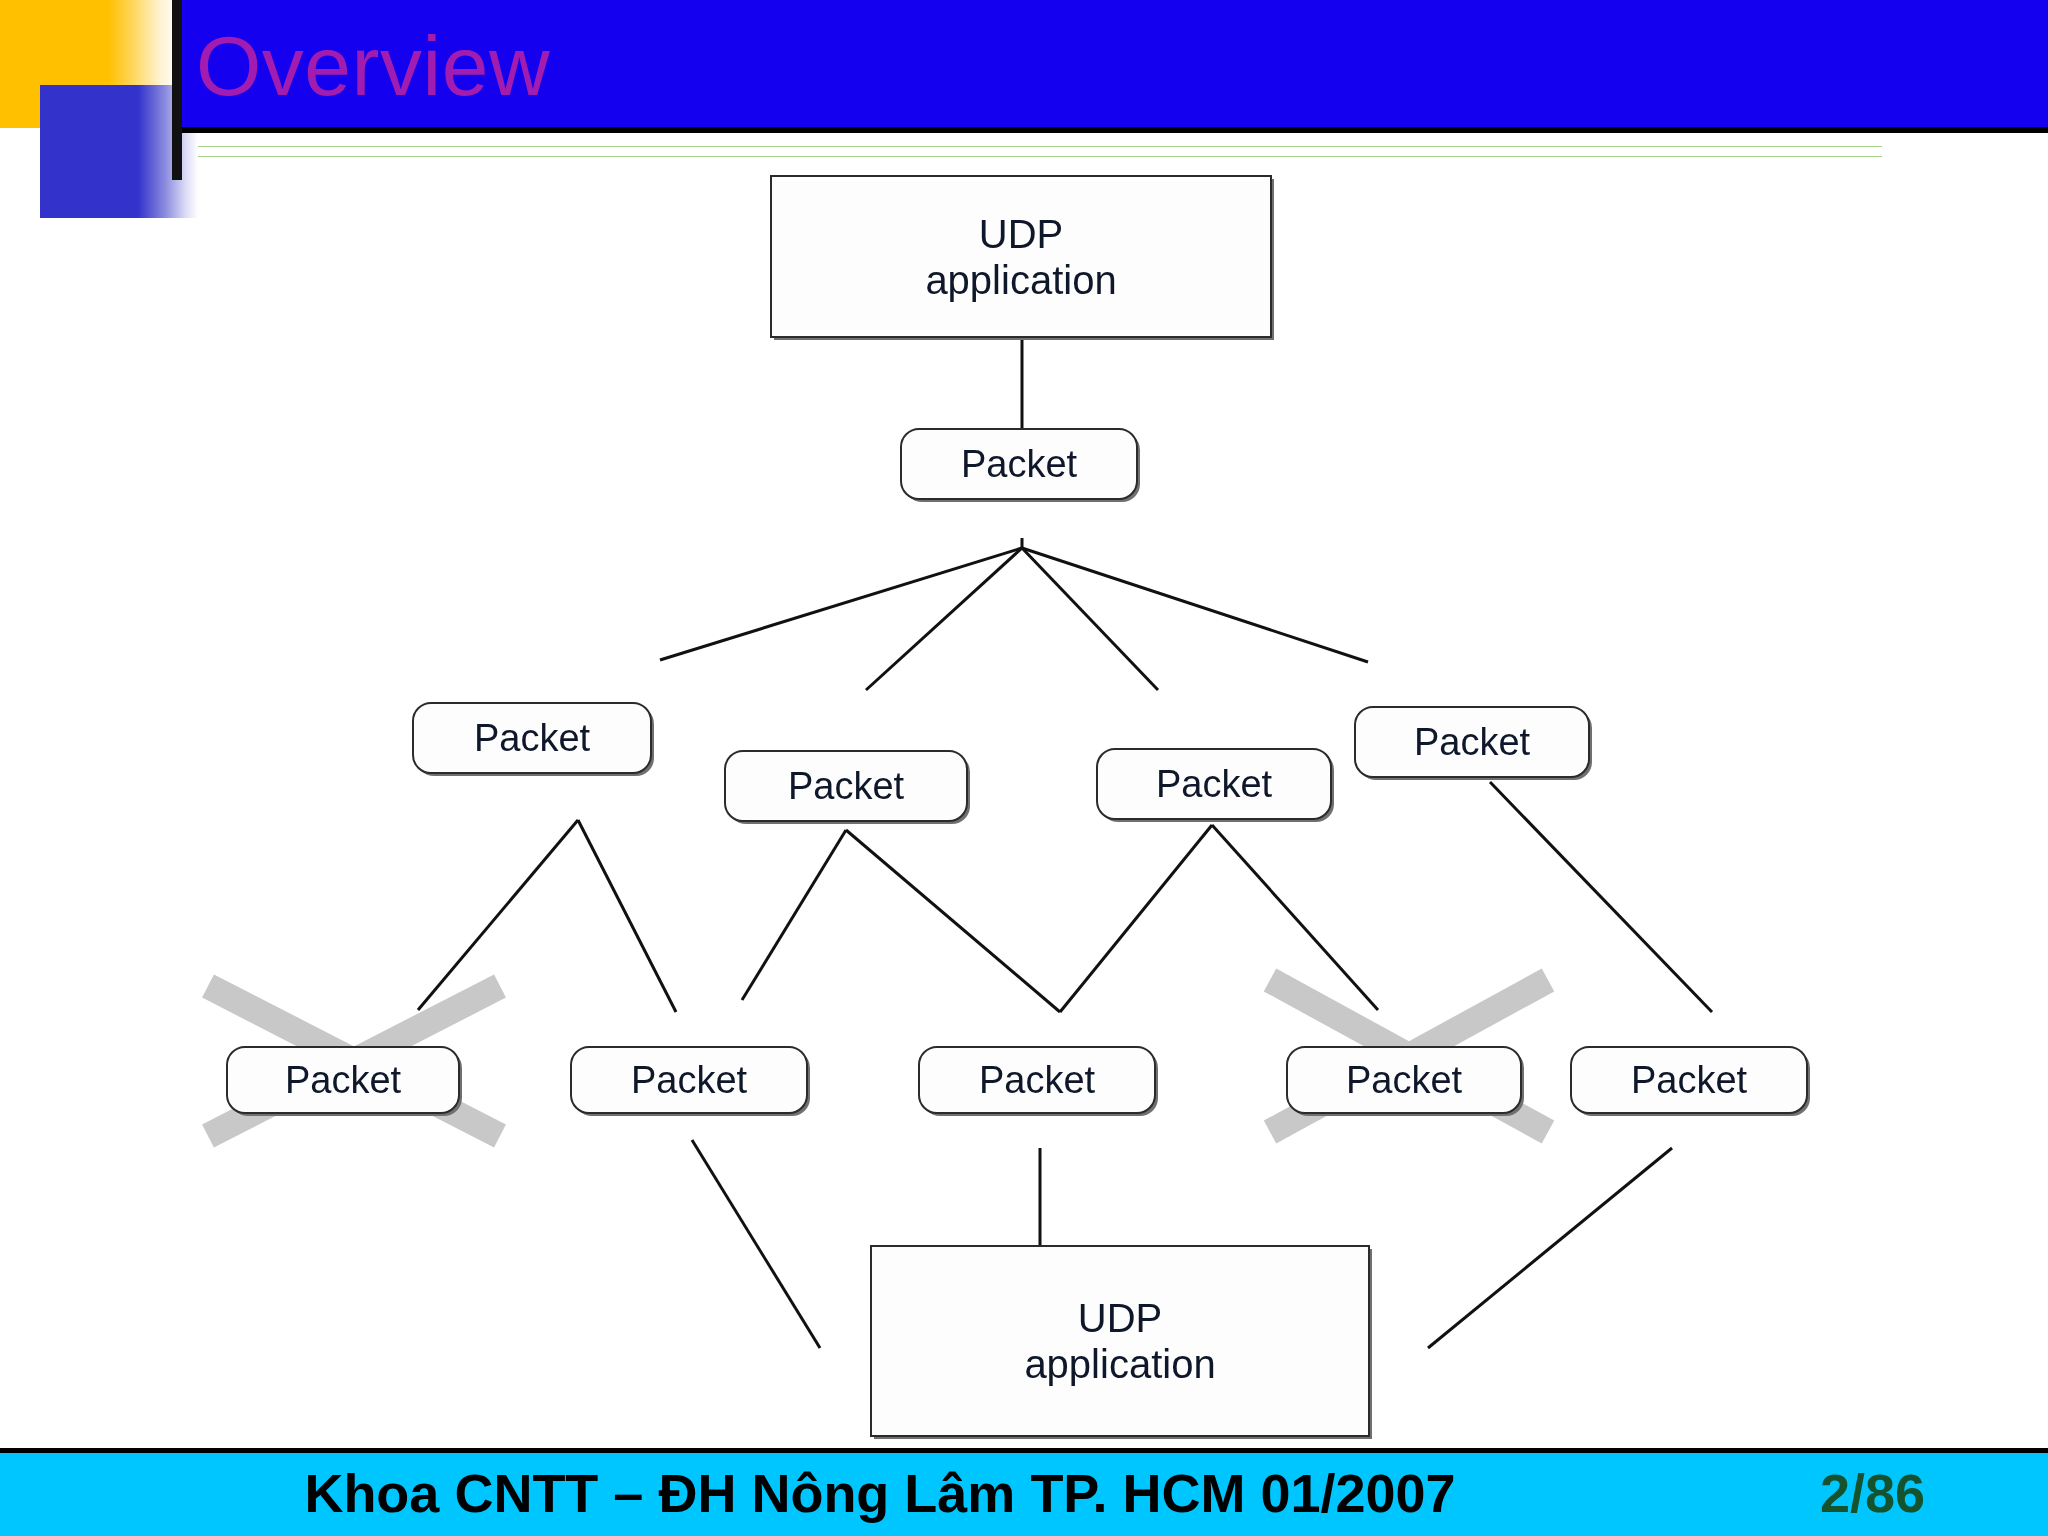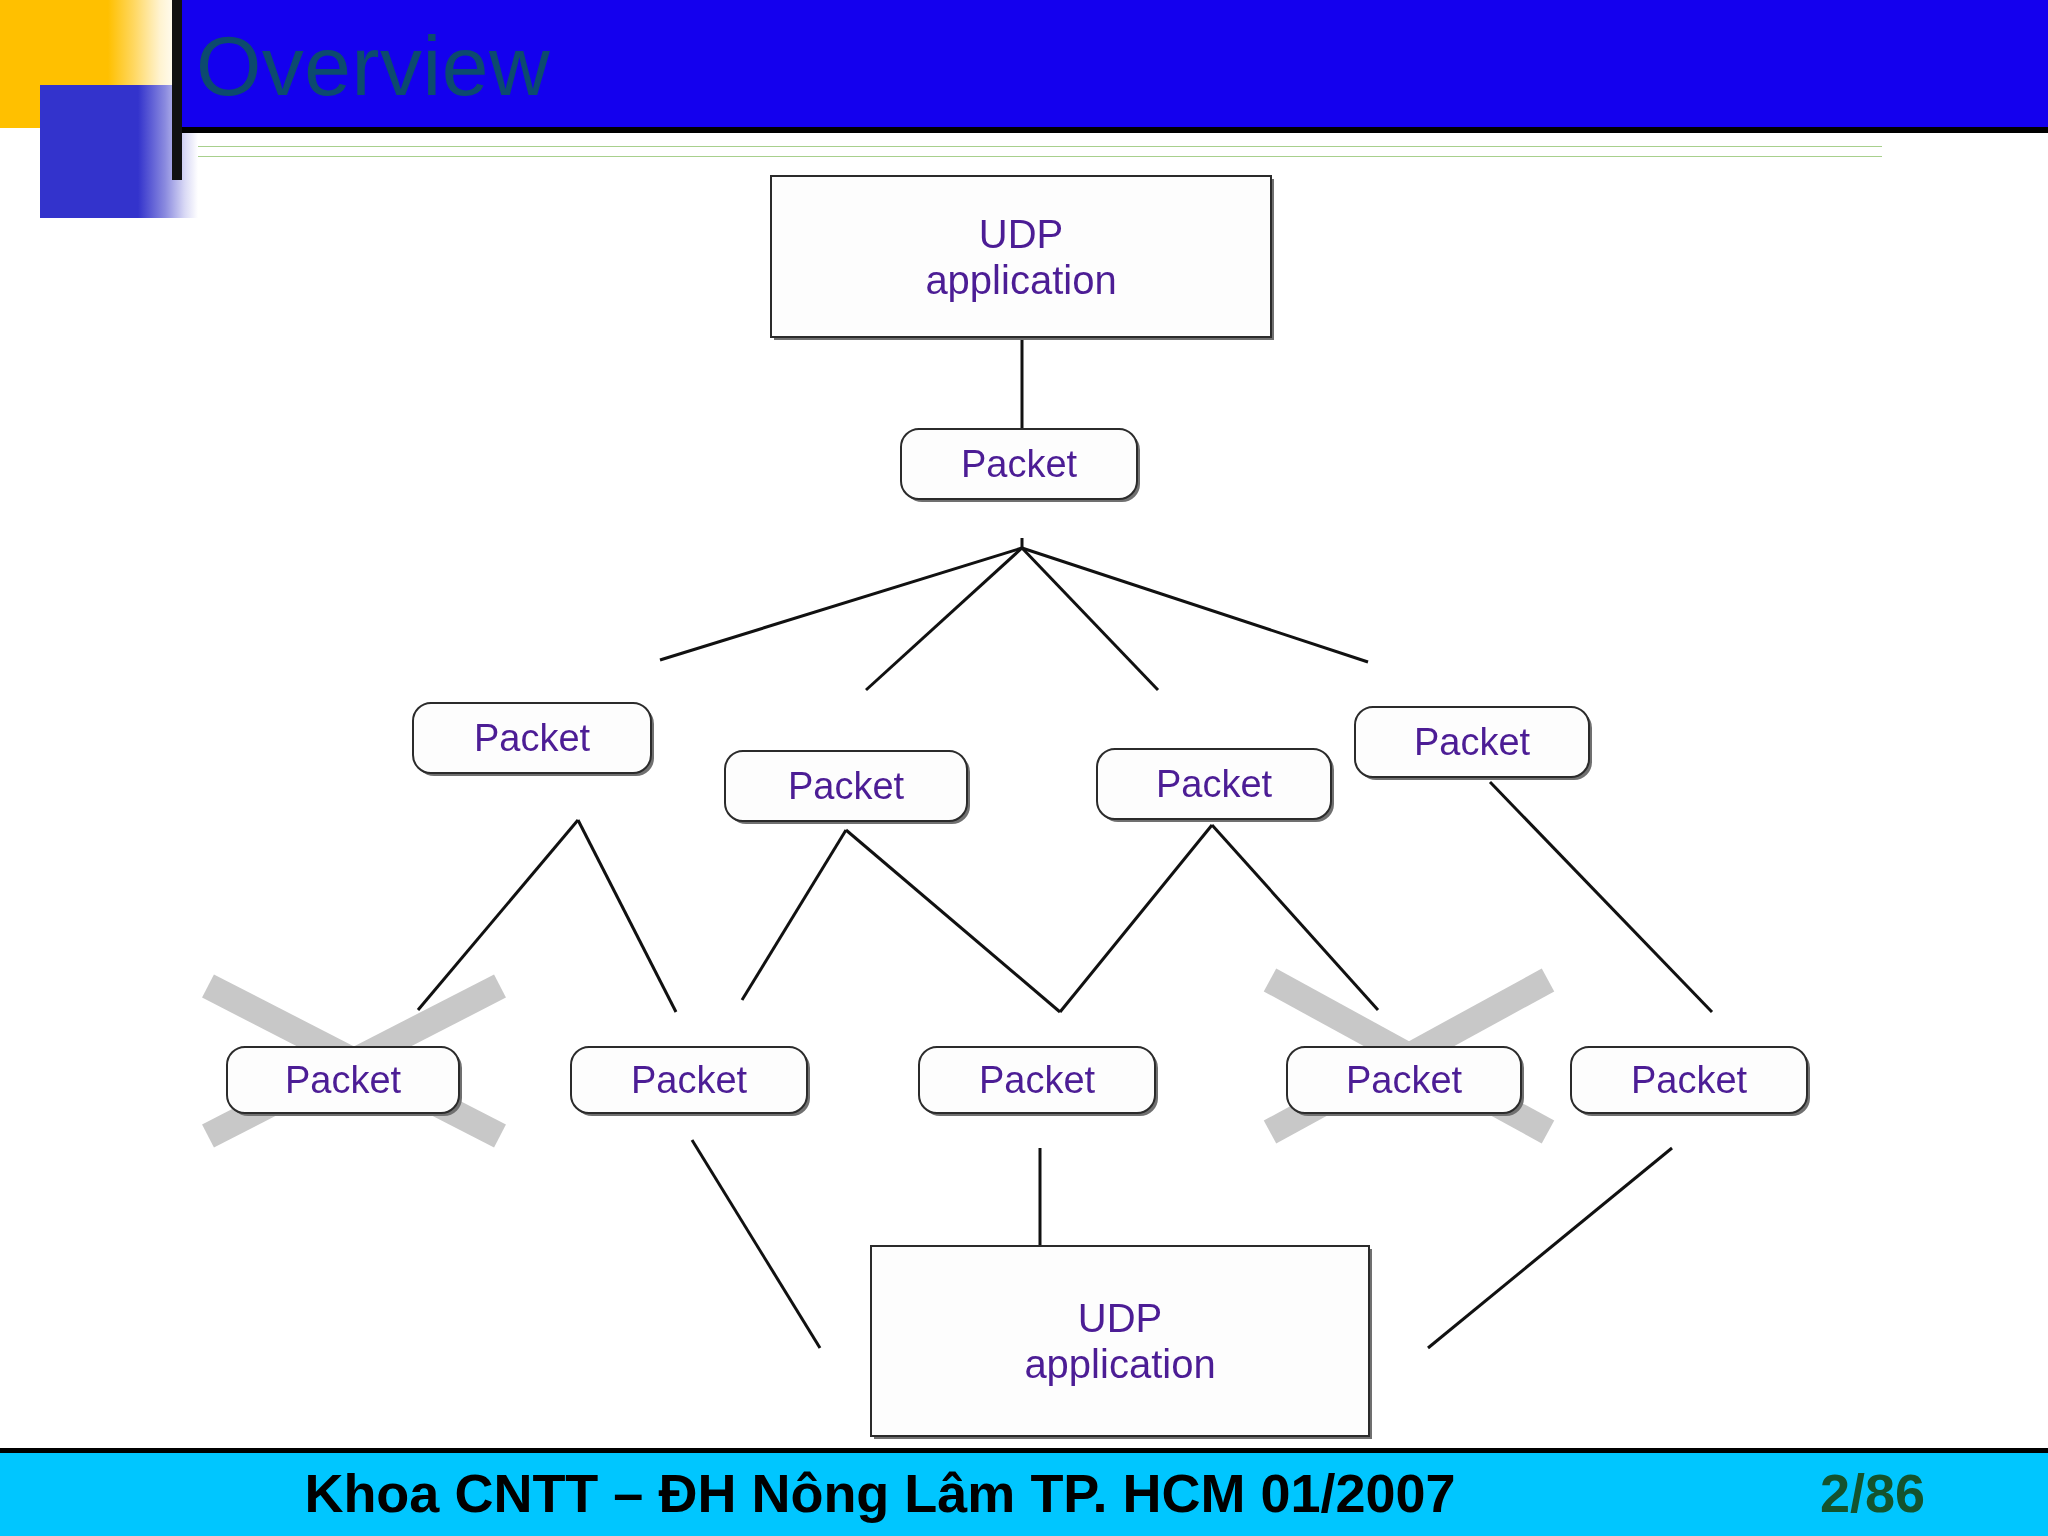--- a/index.html
+++ b/index.html
@@ -74,21 +74,21 @@
     border-bottom: 6px solid #000000;
     box-sizing: border-box;
     z-index: 5;
   }
   .title-text {
     position: absolute;
     left: 196px;
     top: 6px;
     font-size: 84px;
     line-height: 120px;
-    color: #0c4a6e;
+    color: #a21caf;
     letter-spacing: 0.5px;
     white-space: nowrap;
     z-index: 7;
   }
 
   
   .green-line {
     position: absolute;
     left: 182px;
     width: 1700px;
@@ -113,21 +113,21 @@
   .box {
     position: absolute;
     box-sizing: border-box;
     background: #FDFDFD;
     border: 2px solid #2B2B2B;
     box-shadow: 3px 3px 0 -1px #707070;
     display: flex;
     align-items: center;
     justify-content: center;
     text-align: center;
-    color: #4c1d95;
+    color: #0f172a;
     font-family: "Liberation Sans", sans-serif;
     z-index: 10;
   }
   .box.app {
     font-size: 40px;
     line-height: 46px;
   }
   .box.pkt {
     font-size: 38px;
     line-height: 42px;

